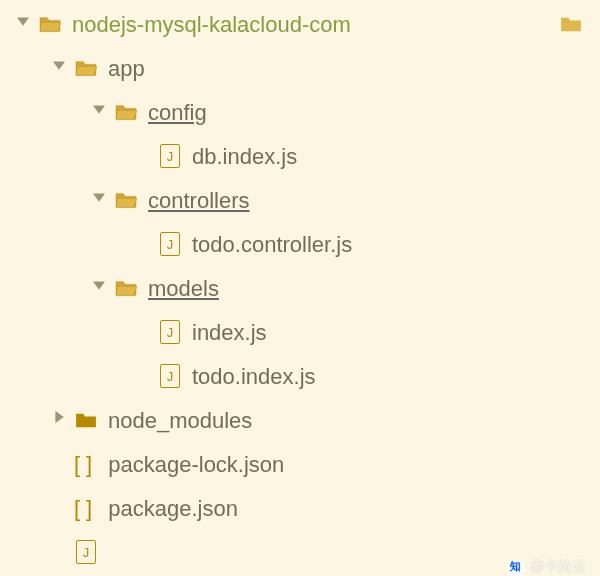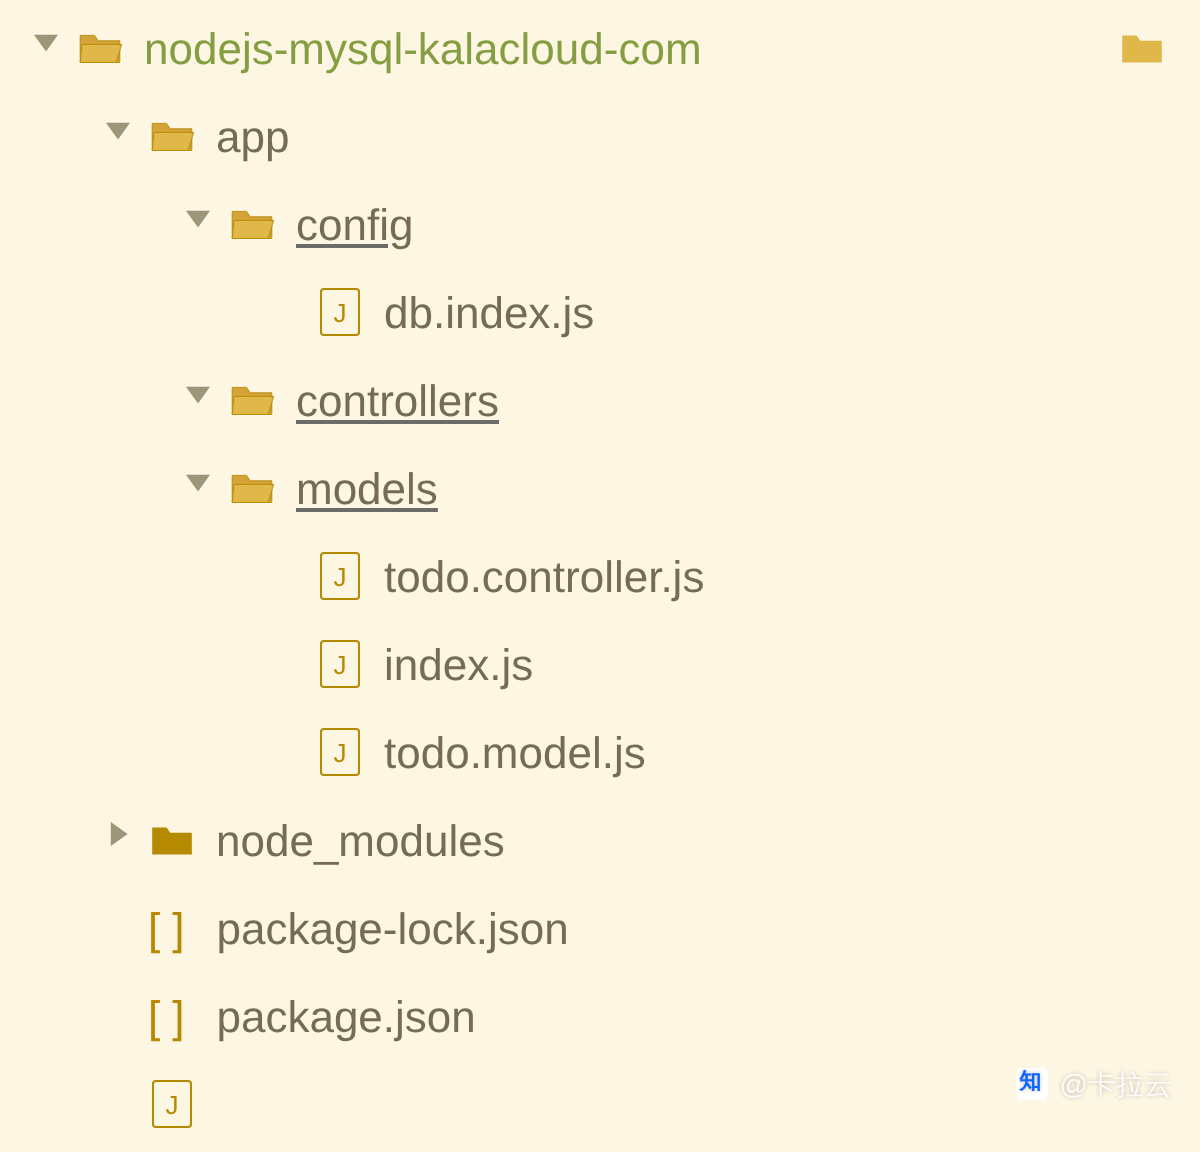--- a/index.html
+++ b/index.html
@@ -105,26 +105,26 @@
       top: 15px;
     }
     .root-folder-right svg {
       width: 22px;
       height: 18px;
       fill: #e0b84a;
     }
     .watermark {
       position: absolute;
       right: 14px;
-      bottom: 24px;
+      bottom: 0;
       font-size: 14px;
       color: rgba(255,255,255,0.9);
       text-shadow: 0 0 2px rgba(0,0,0,0.25);
       display: flex;
-      align-items: flex-start;
+      align-items: flex-end;
       gap: 6px;
     }
     .watermark-logo {
       width: 16px;
       height: 16px;
       background: #fff;
       border-radius: 3px;
       position: relative;
     }
     .watermark-logo::after {
@@ -209,57 +209,57 @@
     </span>
     <span class="icon-wrap folder-open">
       <svg viewBox="0 0 24 20">
           <path d="M1 3 L1 18 L23 18 L23 6 L11 6 L9 3 Z" fill="#d4a43a"></path>
           <path d="M2 8 L24 8 L21 18 L1 18 Z" fill="#e0b84a"></path>
         </svg>
     </span>
     <span class="label">controllers</span>
   </div>
 
+  <div class="tree-row indent-3">
+    <span class="arrow-spacer"></span>
+    <span class="icon-wrap">
+      <span class="file-js"></span>
+    </span>
+    <span class="label">todo.controller.js</span>
+  </div>
+
   <div class="tree-row indent-2">
     <span class="arrow">
       <svg viewBox="0 0 10 10">
           <path d="M0 2 L10 2 L5 9 Z"></path>
         </svg>
     </span>
     <span class="icon-wrap folder-open">
       <svg viewBox="0 0 24 20">
           <path d="M1 3 L1 18 L23 18 L23 6 L11 6 L9 3 Z" fill="#d4a43a"></path>
           <path d="M2 8 L24 8 L21 18 L1 18 Z" fill="#e0b84a"></path>
         </svg>
     </span>
     <span class="label">models</span>
   </div>
 
   <div class="tree-row indent-3">
     <span class="arrow-spacer"></span>
     <span class="icon-wrap">
       <span class="file-js"></span>
     </span>
-    <span class="label">todo.controller.js</span>
-  </div>
-
-  <div class="tree-row indent-3">
-    <span class="arrow-spacer"></span>
-    <span class="icon-wrap">
-      <span class="file-js"></span>
-    </span>
     <span class="label">index.js</span>
   </div>
 
   <div class="tree-row indent-3">
     <span class="arrow-spacer"></span>
     <span class="icon-wrap">
       <span class="file-js"></span>
     </span>
-    <span class="label">todo.model.js</span>
+    <span class="label">todo.index.js</span>
   </div>
 
   <div class="tree-row indent-1">
     <span class="arrow">
       <svg viewBox="0 0 10 10">
           <path d="M2 0 L2 10 L9 5 Z"></path>
         </svg>
     </span>
     <span class="icon-wrap folder-closed">
       <svg viewBox="0 0 24 20">

